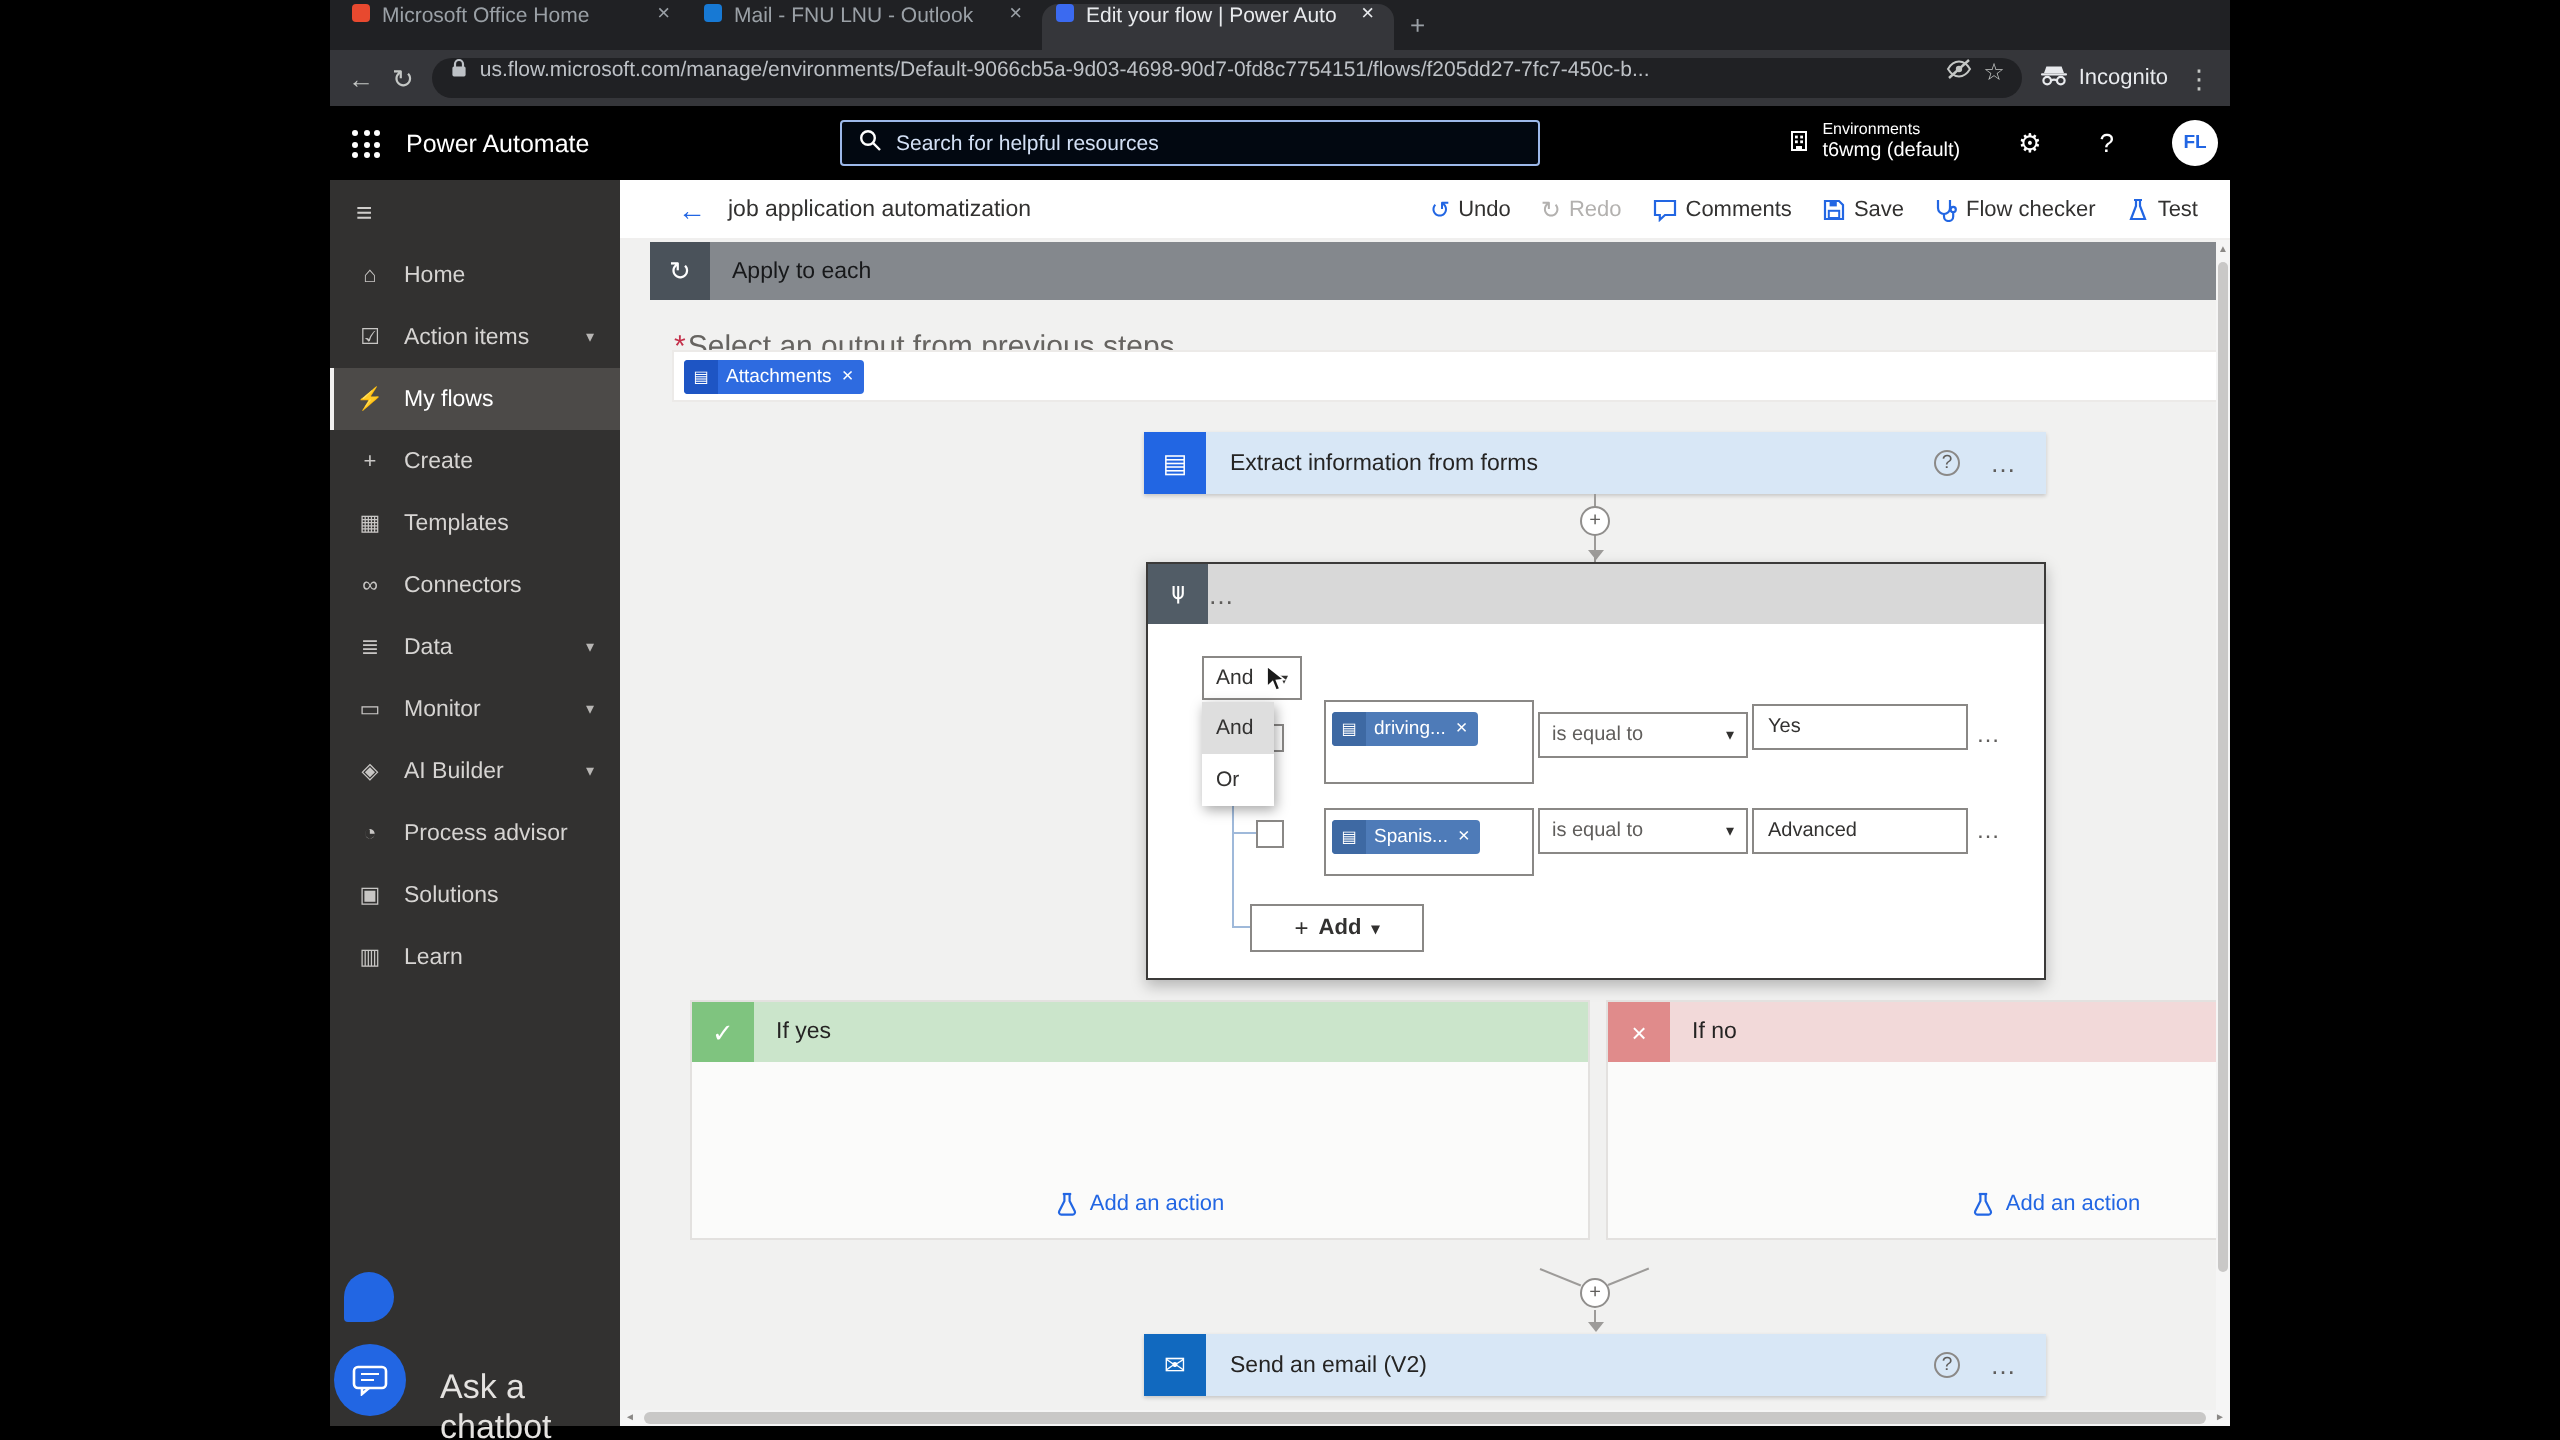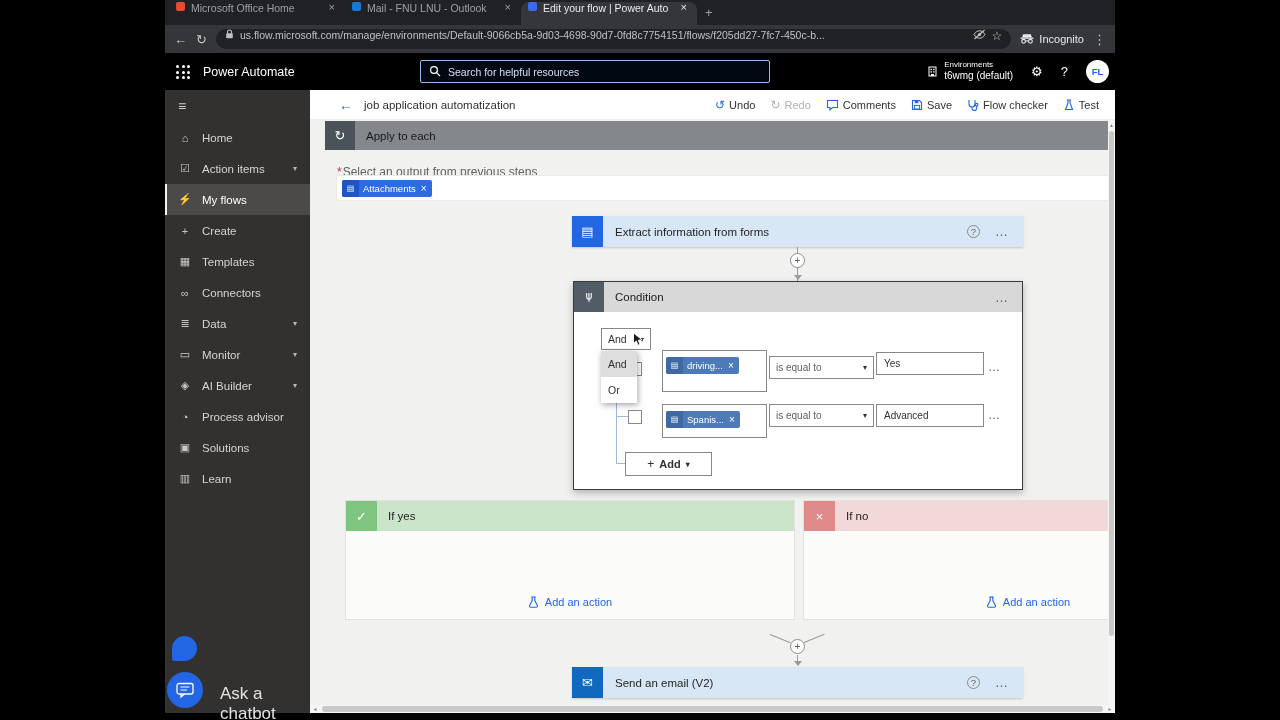--- a/index.html
+++ b/index.html
@@ -28,21 +28,21 @@
 .incog{display:flex;align-items:center;gap:5px;color:#e8eaed;font-size:11px;white-space:nowrap}
 
 
 .pa-header{position:absolute;left:0;top:53px;width:100%;height:37px;background:#000000;color:#fff}
 .waffle{position:absolute;left:11px;top:12px;display:grid;grid-template-columns:repeat(3,3px);grid-gap:2.5px;cursor:pointer}
 .waffle b{width:3px;height:3px;background:#fff;border-radius:50%}
 .pa-title{position:absolute;left:38px;top:12px;font-size:12.5px}
 .pa-search{position:absolute;left:255px;top:7px;width:350px;height:23px;background:rgba(9,30,66,.25);border:1px solid #9db9ea;border-radius:2px;display:flex;align-items:center;gap:7px;padding:0 8px}
 .pa-search input{flex:1;background:transparent;border:none;outline:none;color:#fff;font-size:10.5px;font-family:inherit}
 .pa-search input::placeholder{color:#d3e0f5}
-.pa-right{position:absolute;right:6px;top:0;height:37px;display:flex;align-items:center;gap:18px}
+.pa-right{position:absolute;right:6px;top:0;height:37px;display:flex;align-items:center;gap:29px}
 .env{display:flex;align-items:center;gap:6px;cursor:pointer}
 .env-text{display:flex;flex-direction:column;align-items:flex-start;line-height:1.25}
 .env-label{font-size:8px}
 .env-name{font-size:10px}
 .icon-btn{font-size:13px;cursor:pointer}
 .avatar{width:23px;height:23px;border-radius:50%;background:#fff;color:#2266e3;display:flex;align-items:center;justify-content:center;font-size:9.5px;font-weight:700;cursor:pointer}
 
 
 .sidebar{position:absolute;left:0;top:90px;width:145px;height:623px;background:#323130;color:#d6d4d2}
 .hamburger-row{height:32px;display:flex;align-items:center;padding:0 13px;font-size:14px;color:#cfcdcb;cursor:pointer}
@@ -62,21 +62,21 @@
 .ft-actions{margin-left:auto;display:flex;align-items:center;gap:15px;padding-right:16px}
 .ft-btn{display:flex;align-items:center;gap:4px;font-size:11px;color:#323130;cursor:pointer}
 .ft-ic{color:#2266e3;font-size:12px;display:flex;align-items:center}
 .ft-btn.disabled,.ft-btn.disabled .ft-ic{color:#b3b1af}
 
 
 .canvas{position:absolute;left:145px;top:120px;width:805px;height:585px;background:#f1f1f0;overflow:hidden}
 .scope-header{position:absolute;left:15px;top:1px;width:790px;height:29px;background:#84888d;display:flex;align-items:center}
 .scope-icon{width:30px;height:29px;background:#4a525a;color:#fff;display:flex;align-items:center;justify-content:center;font-size:13px;flex:none}
 .scope-title{margin-left:11px;font-size:11.5px;color:#17181a}
-.field-label{position:absolute;left:27px;top:45px;font-size:12px;color:#666461}
+.field-label{position:absolute;left:27px;top:45px;font-size:15px;color:#666461}
 .req-star{color:#c4314b;margin-right:1px}
 .field-strip{position:absolute;left:26px;top:55px;width:779px;height:26px;background:#fff;border:1px solid #eceae8;display:flex;align-items:center;padding:0 5px}
 
 .token-chip{display:inline-flex;align-items:center;height:17px;border-radius:2px;color:#fff;font-size:9.5px;overflow:hidden}
 .chip-att{background:#2e6be0}
 .chip-att .chip-icn{background:#1e55c4}
 .chip-cond{background:#4e7bb8}
 .chip-cond .chip-icn{background:#3e69a3}
 .chip-icn{width:17px;height:17px;display:flex;align-items:center;justify-content:center;font-size:8px;flex:none}
 .chip-txt{padding:0 4px;white-space:nowrap}
@@ -385,21 +385,20 @@
 
     <div class="vline" style="left:487px;top:127px;height:34px"></div>
     <div class="plus-node" style="left:480px;top:133px">+</div>
     <div class="arrowhead" style="left:484px;top:155px"></div>
 
     <div class="cond-card">
       <div class="cond-header">
         <span class="cond-icn">
               <span class="rot180">⋔</span>
             </span>
-        <span class="cond-title">Condition</span>
         <span class="cond-more">…</span>
       </div>
 
       <div class="and-btn">
         <span>And</span>
         <span class="caret">▾</span>
       </div>
       <div class="and-menu">
         <div class="menu-opt sel">And</div>
         <div class="menu-opt">Or</div>

